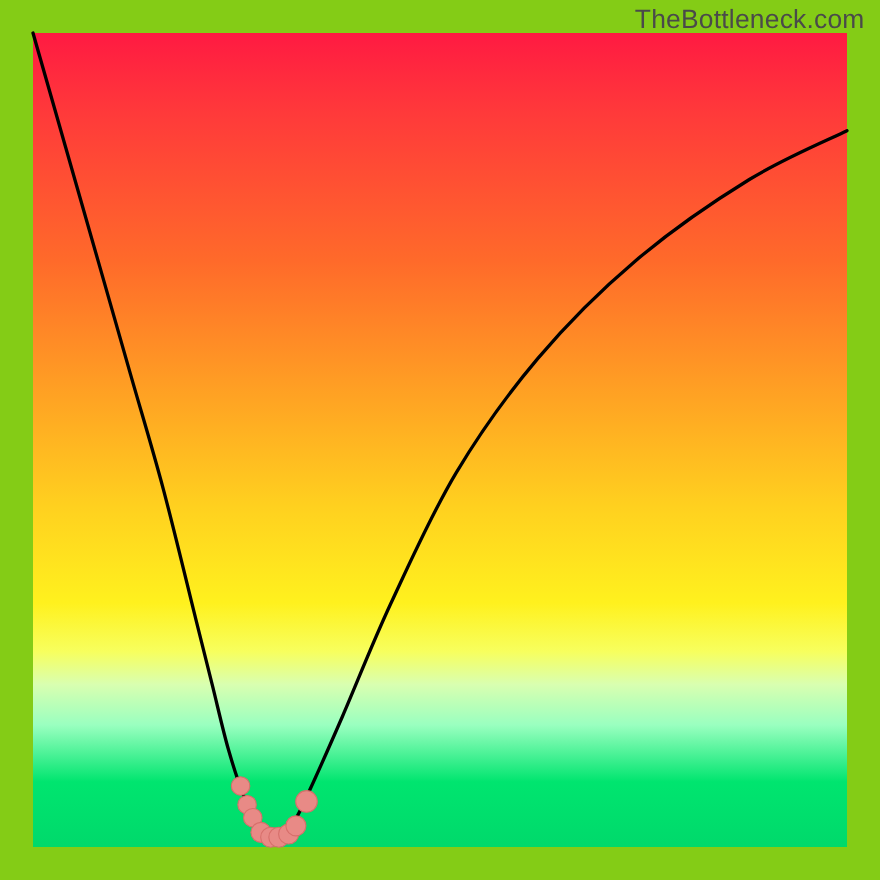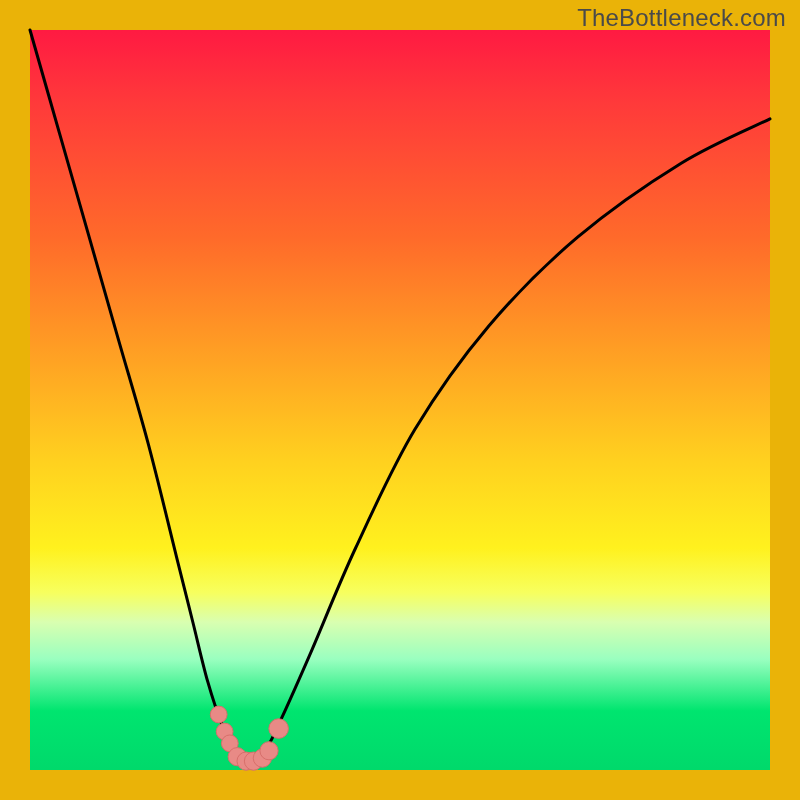--- a/index.html
+++ b/index.html
@@ -9,21 +9,21 @@
     height: 800px;
     background: #000;
     overflow: hidden;
     font-family: Arial, Helvetica, sans-serif;
   }
   .frame {
     position: absolute;
     left: 0; top: 0;
     width: 800px;
     height: 800px;
-    background: #eab308;
+    background: #84cc16;
   }
   .plot-area {
     position: absolute;
     left: 30px;
     top: 30px;
     width: 740px;
     height: 740px;
     background: linear-gradient(to bottom,
       #ff1a42 0%,
       #ff3a3a 10%,

